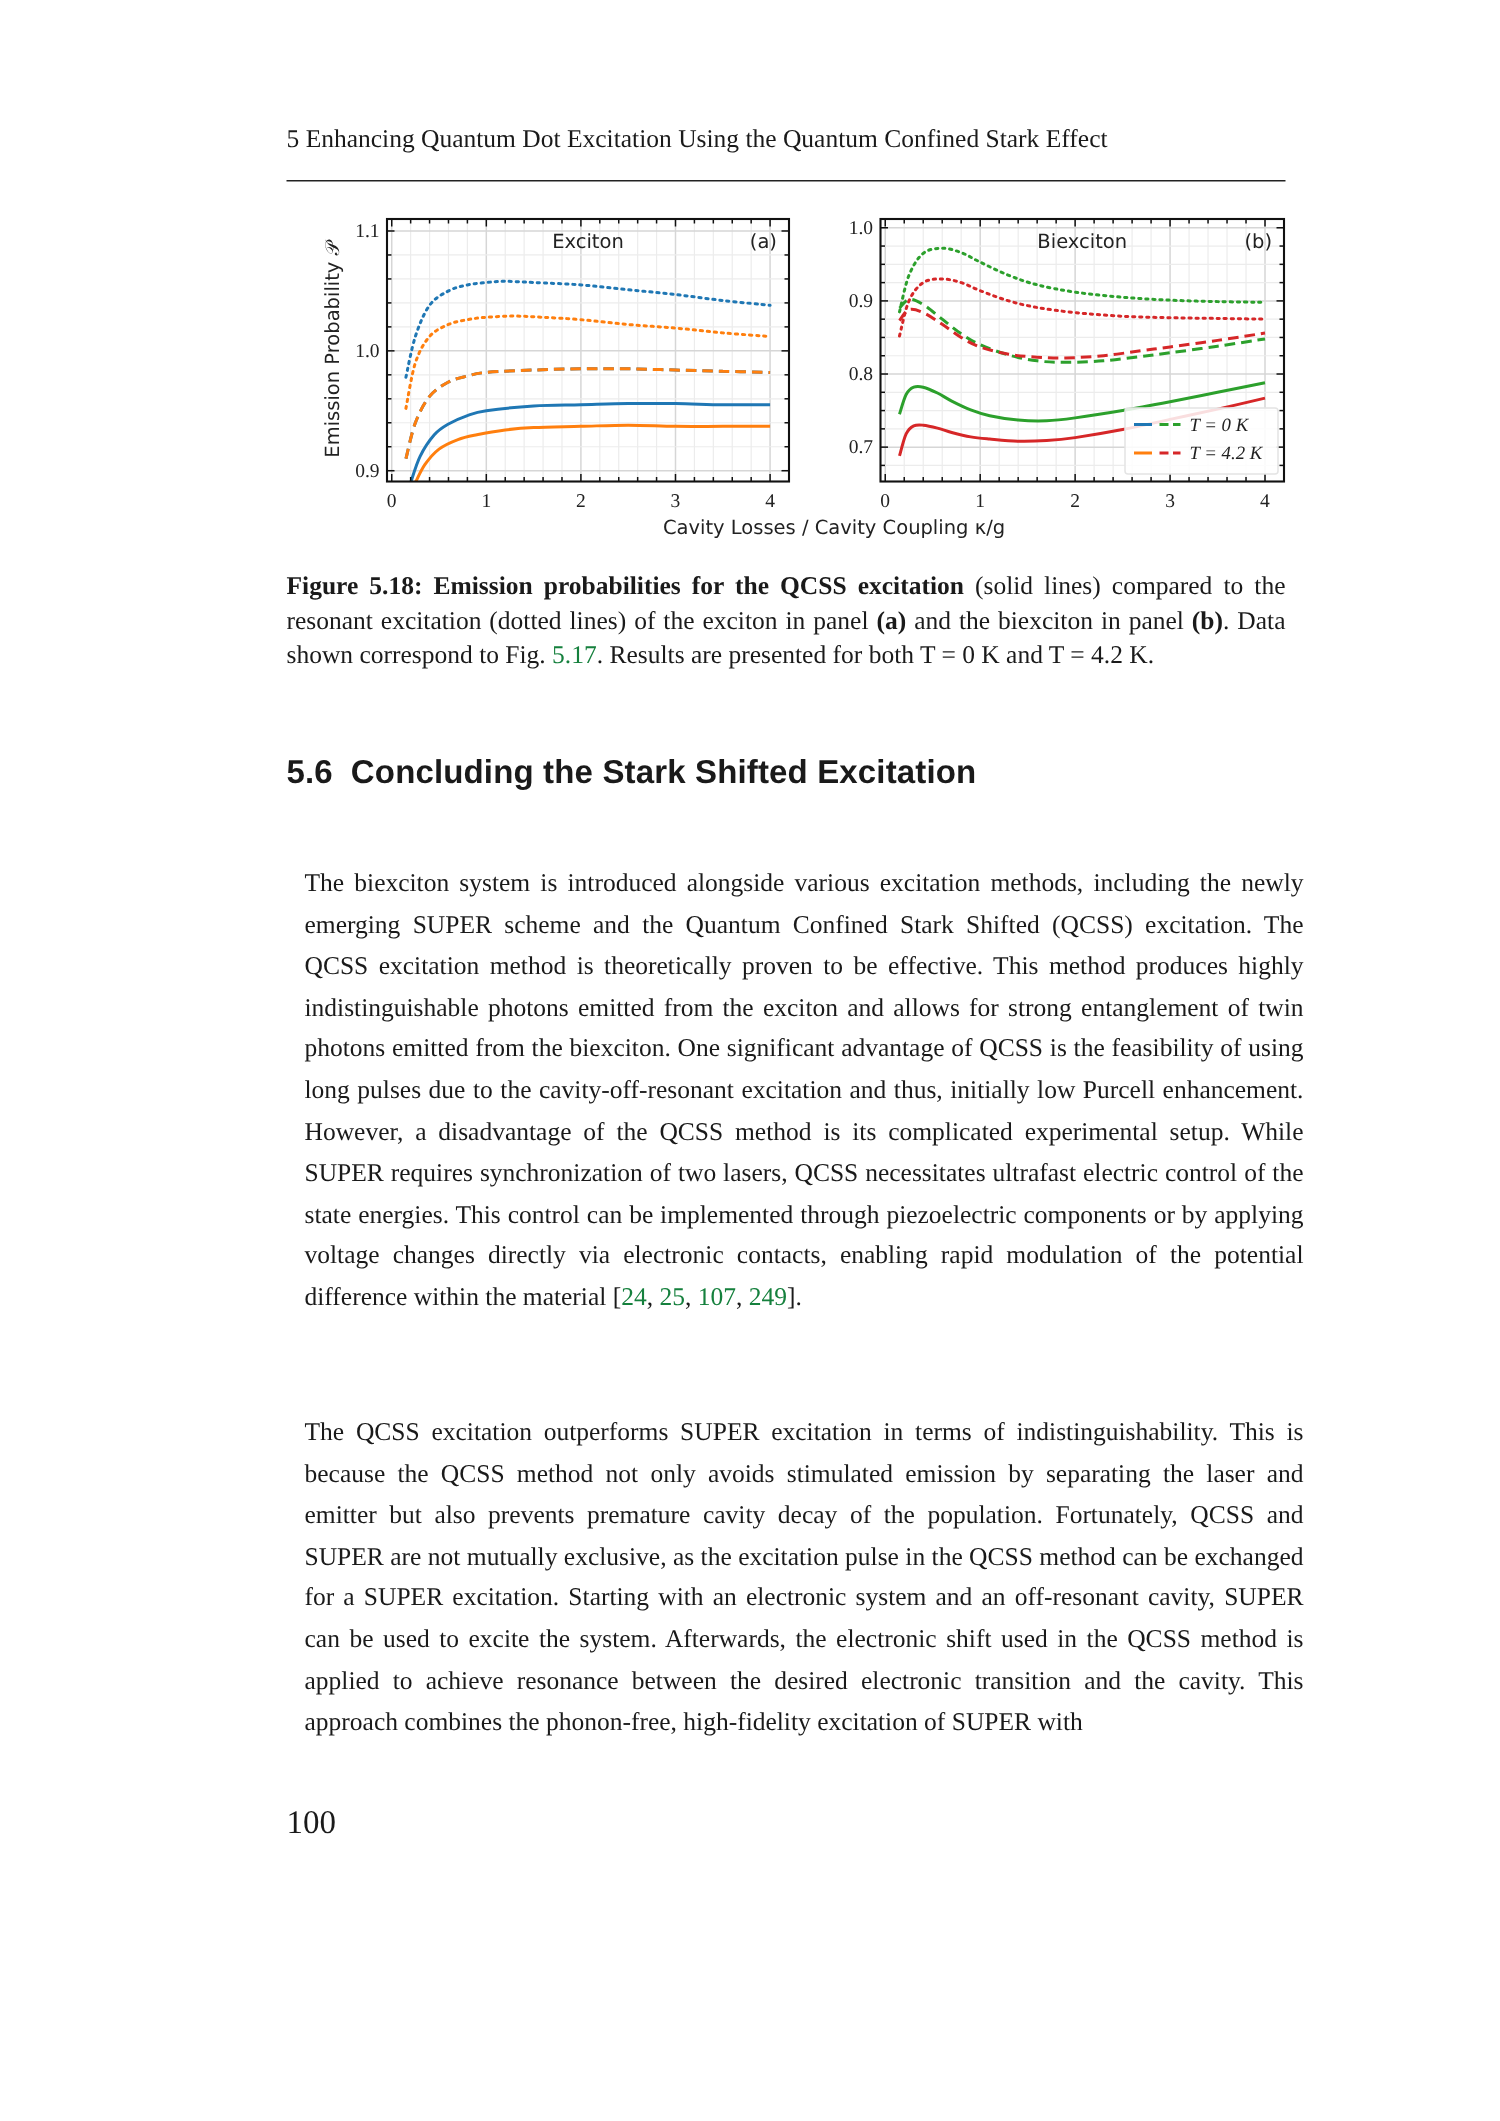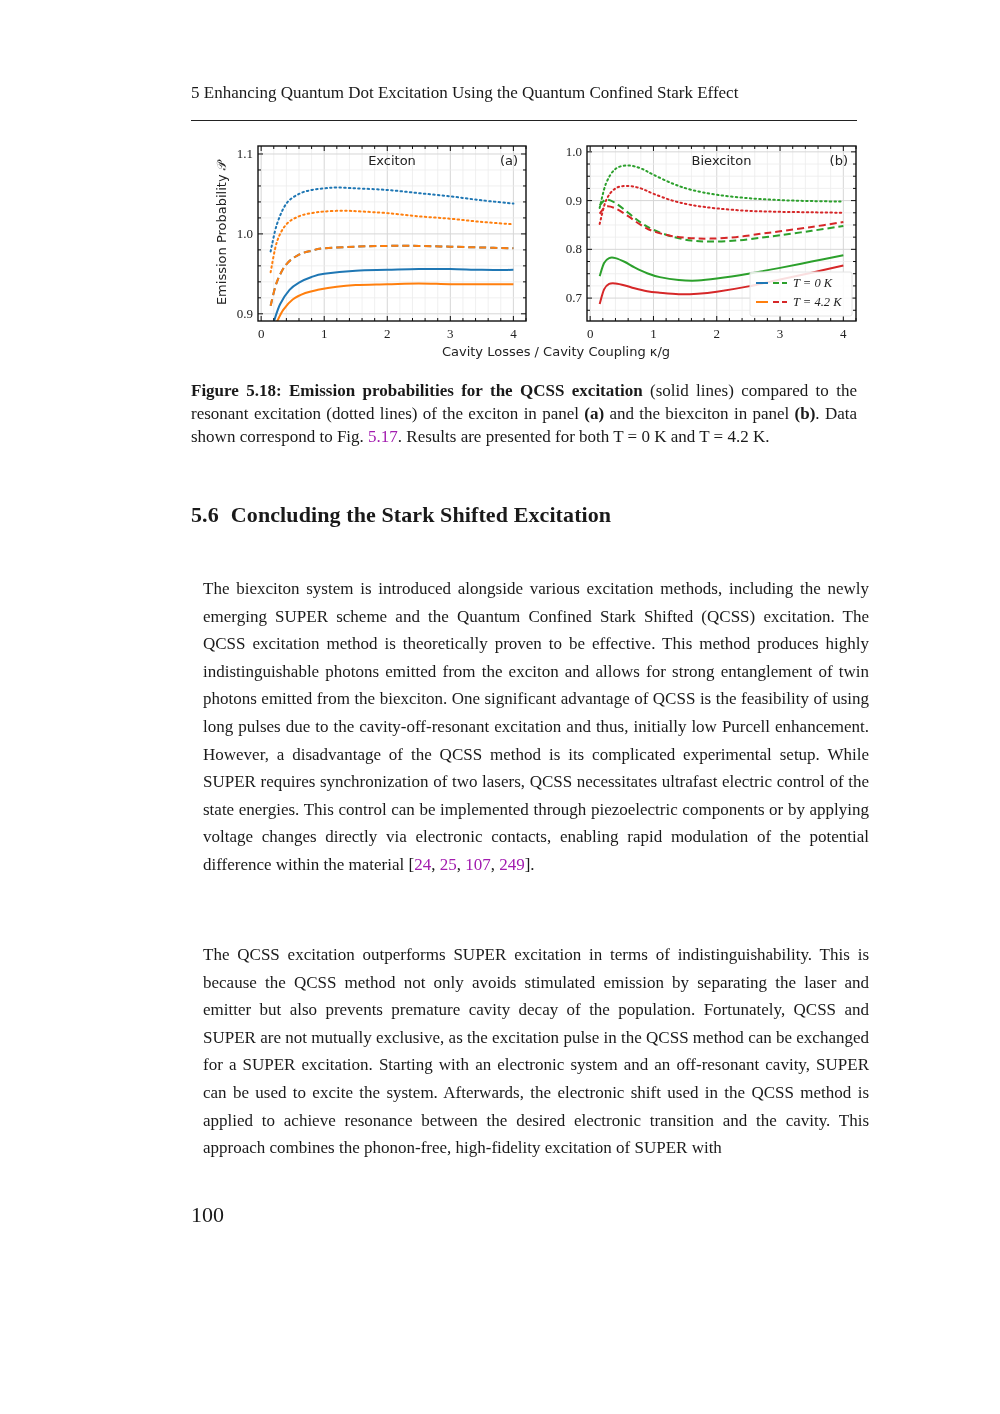--- a/index.html
+++ b/index.html
@@ -5,22 +5,22 @@
   html, body { margin: 0; padding: 0; background: #ffffff; }
   body { width: 1000px; height: 1414px; position: relative; overflow: hidden;
          font-family: "Liberation Serif", "DejaVu Serif", serif; color: #1a1a1a; }
   .running-head { position: absolute; left: 191px; top: 82px; width: 666px;
          font-size: 17px; line-height: 22px; border-bottom: 1.3px solid #222; padding-bottom: 16px; }
   .figure { position: absolute; left: 190px; top: 138px; width: 680px; height: 230px; }
   .figure svg { position: absolute; left: 0; top: 0; }
   .caption { position: absolute; left: 191px; top: 379px; width: 666px; font-size: 17px;
          line-height: 23.2px; text-align: justify; }
   .caption b { font-weight: bold; }
-  .ref { color: #a21caf; }
-  .section-title { position: absolute; left: 191px; top: 500px; font-family: Liberation Serif, serif;
+  .ref { color: #15803d; }
+  .section-title { position: absolute; left: 191px; top: 500px; font-family: Liberation Sans, sans-serif;
          font-weight: bold; font-size: 22px; line-height: 30px; letter-spacing: 0.1px; }
   .section-title .num { margin-right: 12px; }
   .para { position: absolute; left: 191px; width: 666px; font-size: 17px; line-height: 27.6px;
          text-align: justify; margin: 12px; }
   .para1 { top: 563px; }
   .para2 { top: 929px; }
   .page-num { position: absolute; left: 191px; top: 1202px; font-size: 22px; }
   .ax-text { font-family: "DejaVu Sans", sans-serif; font-size: 13px; fill: #222; }
   .tick-text { font-family: "Liberation Serif", serif; font-size: 13px; fill: #222; }
   .leg-text { font-family: "Liberation Serif", serif; font-size: 12.5px; fill: #222; font-style: italic; }

